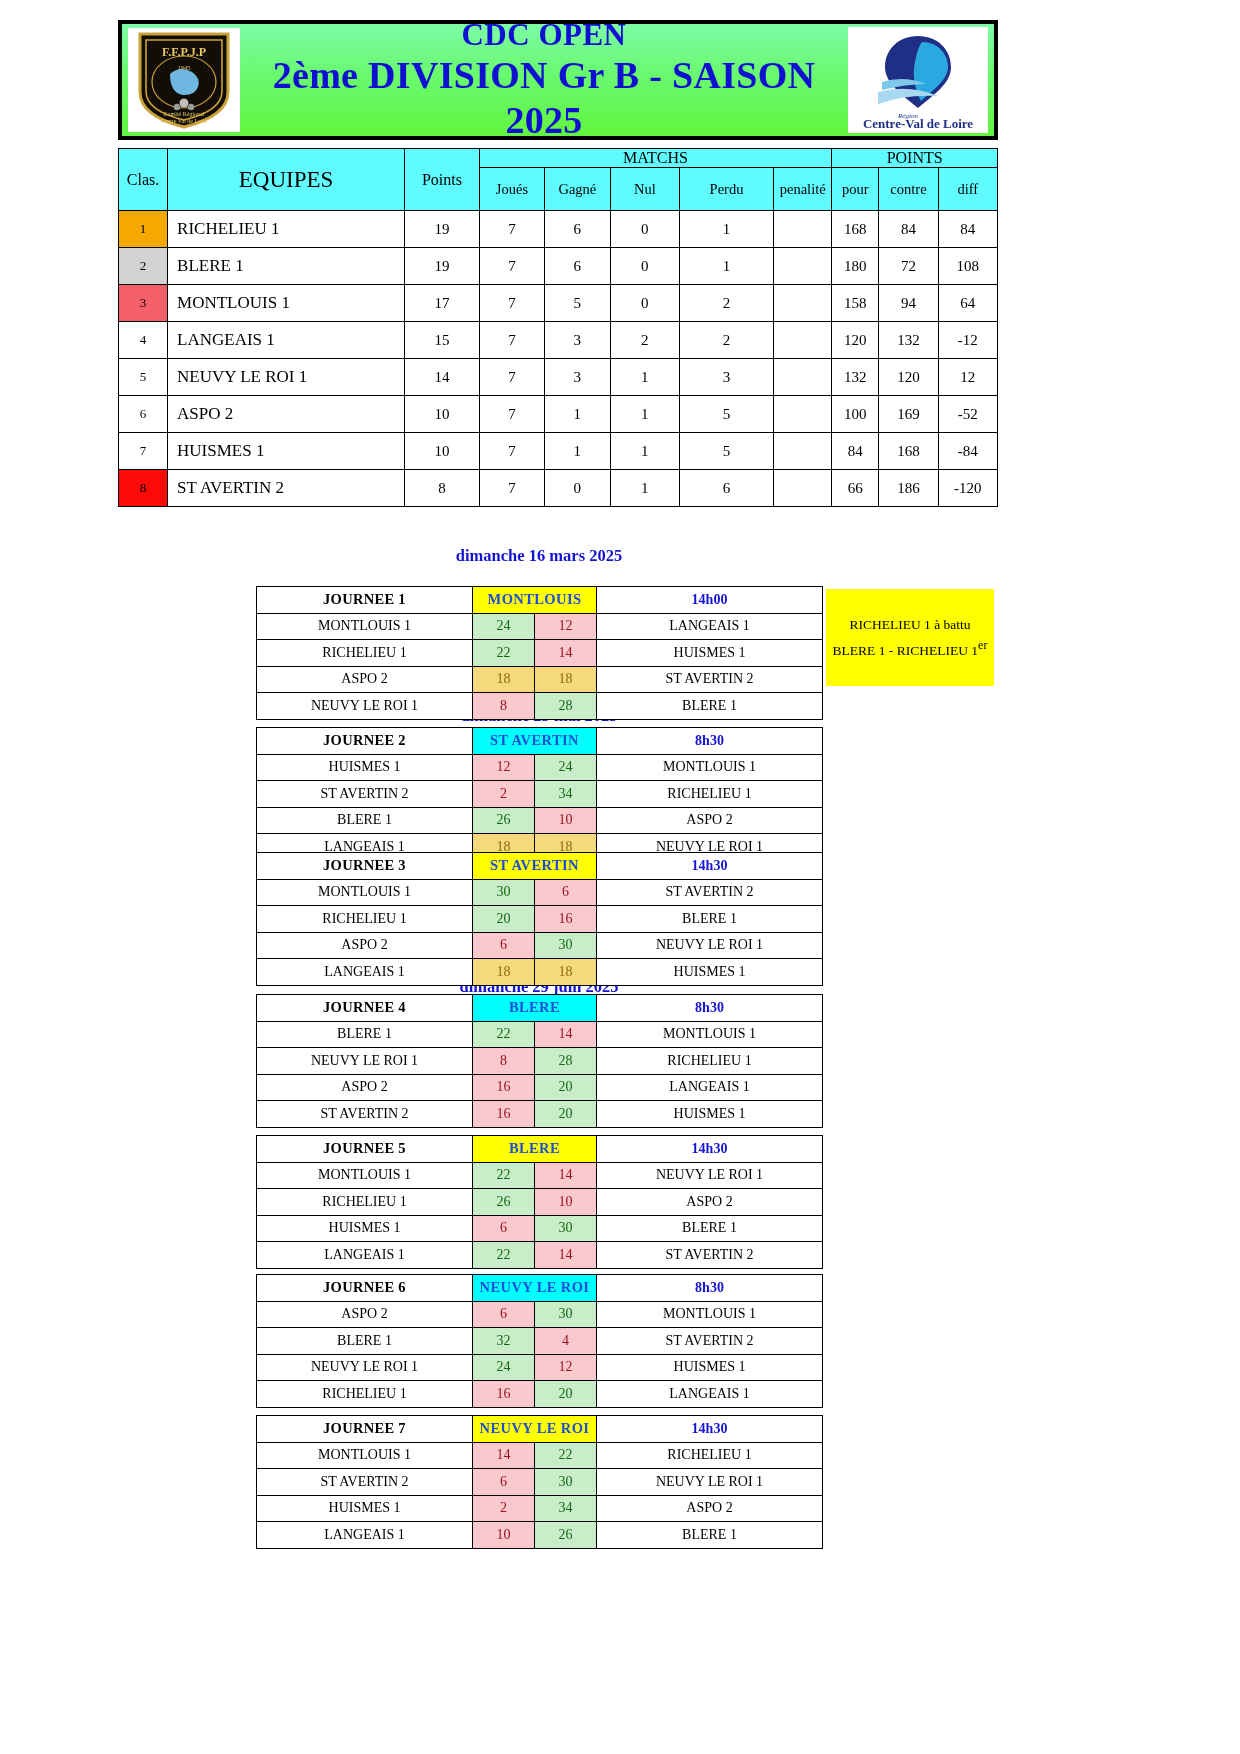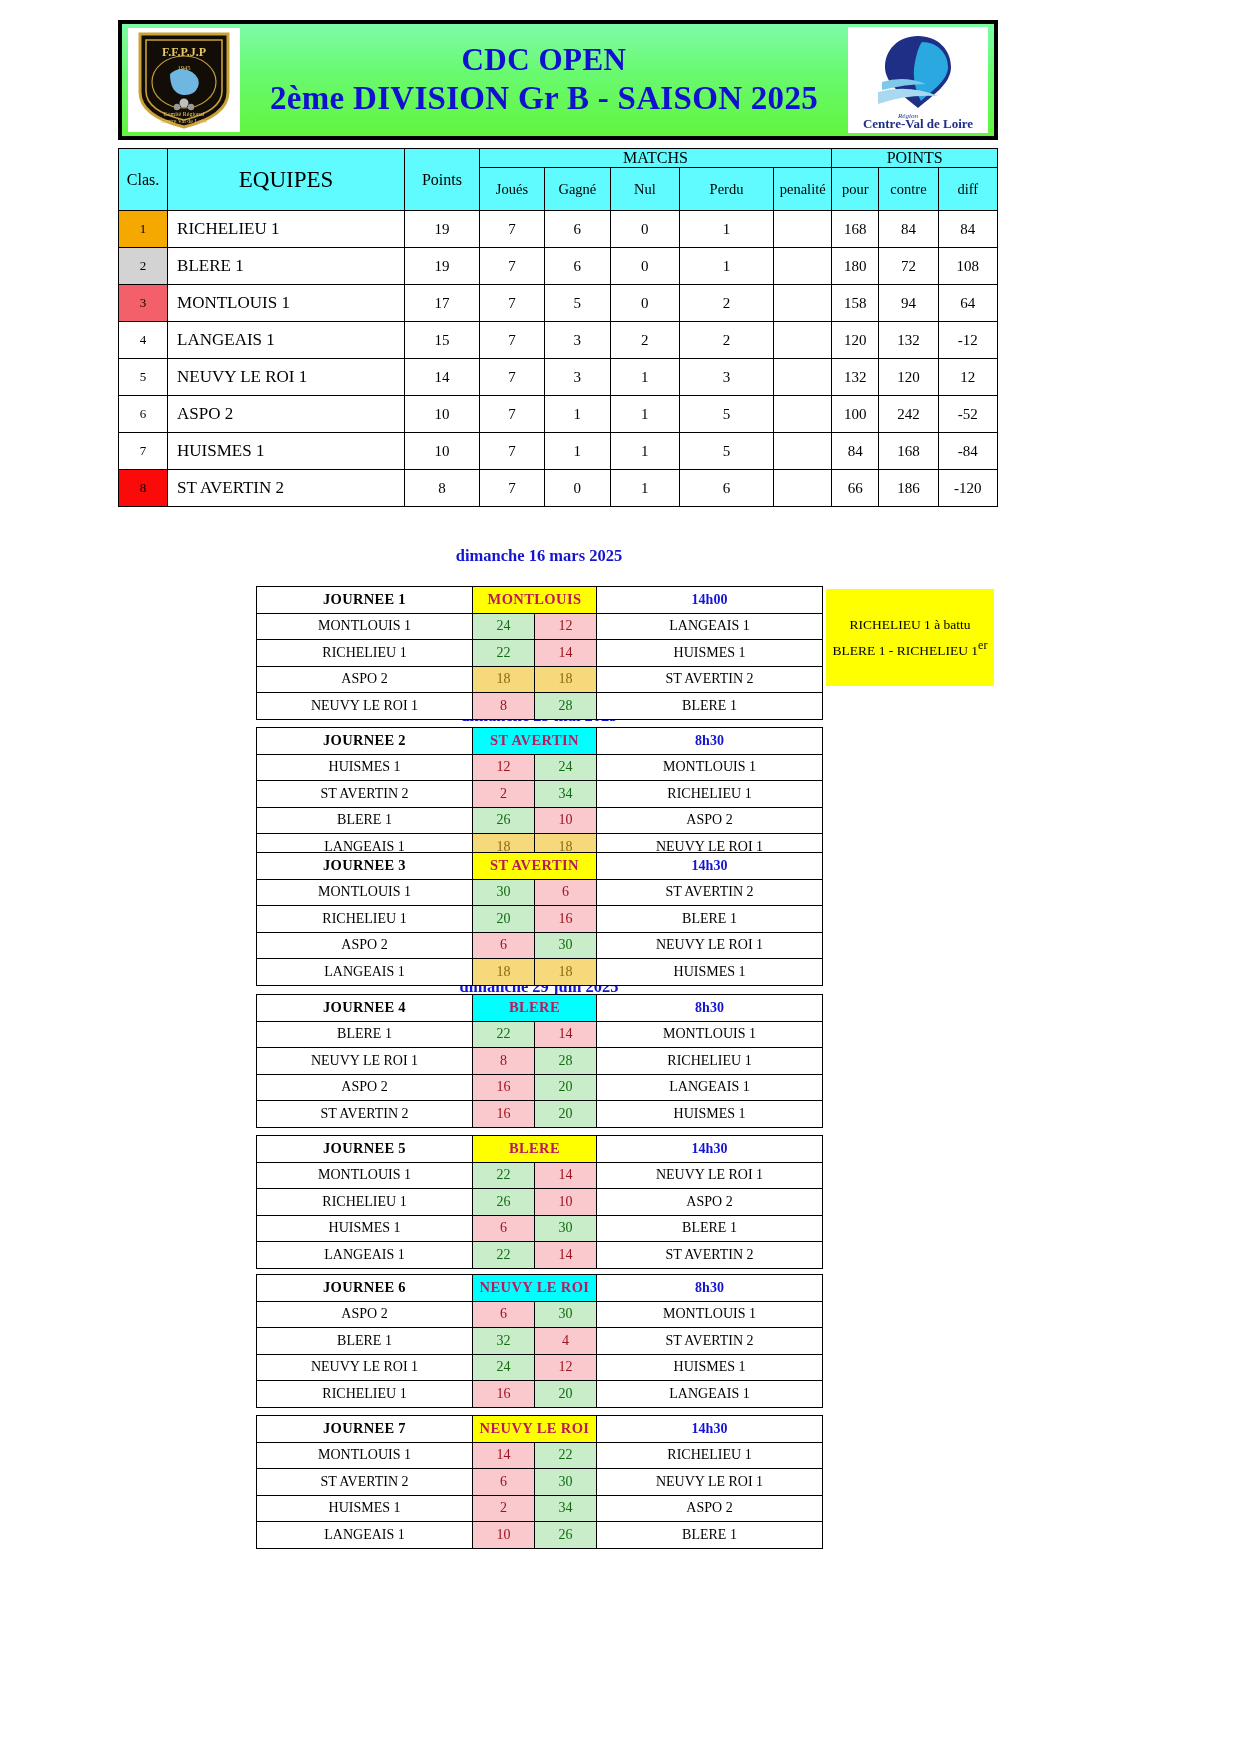--- a/index.html
+++ b/index.html
@@ -33,21 +33,21 @@
     flex:0 0 auto;
   }
   #banner-title{
     flex:1 1 auto;text-align:center;
     color:#1010d0;
     font-weight:bold;
     font-family:"Liberation Serif", serif;
     line-height:1.18;
   }
   #banner-title .l1{font-size:31px;letter-spacing:.5px;}
-  #banner-title .l2{font-size:33px;letter-spacing:.3px;text-align:center;}
+  #banner-title .l2{font-size:38px;letter-spacing:.3px;text-align:center;}
 
   
   #standings{
     position:absolute;left:118px;top:148px;width:880px;
     border-collapse:collapse;
     table-layout:fixed;
   }
   #standings th,#standings td{
     border:1.5px solid #000;
     text-align:center;
@@ -77,21 +77,21 @@
   .jblock{
     position:absolute;left:256px;width:566px;
     border-collapse:collapse;table-layout:fixed;
   }
   .jblock td{
     border:1.5px solid #000;height:25.5px;
     text-align:center;font-family:"Liberation Serif", serif;
     font-size:14px;padding:0;background:#fff;
   }
   .jblock td.jlabel{font-weight:bold;font-size:14.5px;letter-spacing:.3px;}
-  .jblock td.jsite{font-weight:bold;font-size:14.5px;color:#be185d;letter-spacing:.4px;}
+  .jblock td.jsite{font-weight:bold;font-size:14.5px;color:#1d4ed8;letter-spacing:.4px;}
   .jblock td.jtime{font-weight:bold;font-size:14px;color:#1414d2;}
   .site-yellow{background:#ffff00 !important;}
   .site-cyan{background:#00ffff !important;}
   .sc-win{background:#c9ecc9 !important;color:#126b12;font-size:14px;}
   .sc-loss{background:#f9c9ce !important;color:#9c1320;font-size:14px;}
   .sc-draw{background:#f5d97a !important;color:#8a6a10;font-size:14px;}
 
   
   #notebox{
     position:absolute;left:826px;top:589px;width:168px;height:97px;
@@ -242,21 +242,21 @@
       <tr>
         <td class="rank ">6</td>
         <td class="team">ASPO 2</td>
         <td class="">10</td>
         <td class="">7</td>
         <td class="">1</td>
         <td class="">1</td>
         <td class="">5</td>
         <td class=""></td>
         <td class="">100</td>
-        <td class="">242</td>
+        <td class="">169</td>
         <td class="">-52</td>
       </tr>
       <tr>
         <td class="rank ">7</td>
         <td class="team">HUISMES 1</td>
         <td class="">10</td>
         <td class="">7</td>
         <td class="">1</td>
         <td class="">1</td>
         <td class="">5</td>

